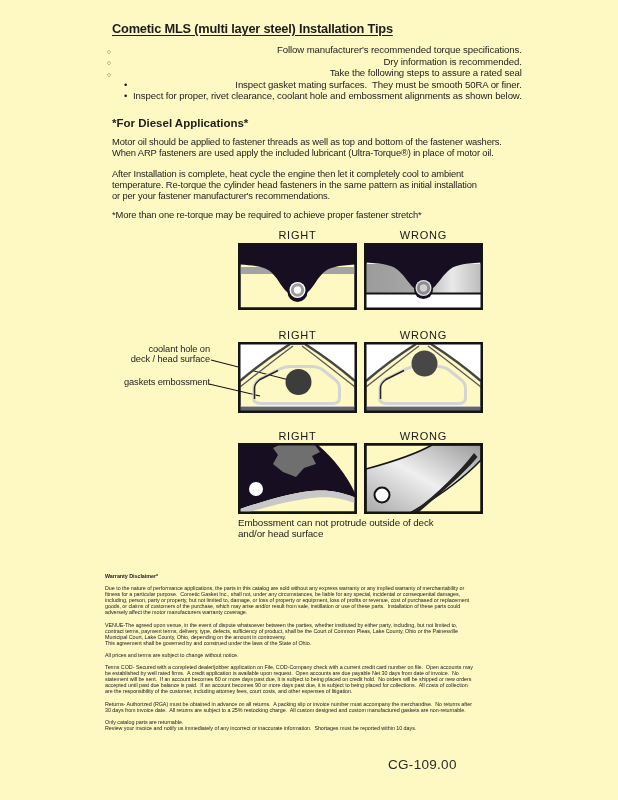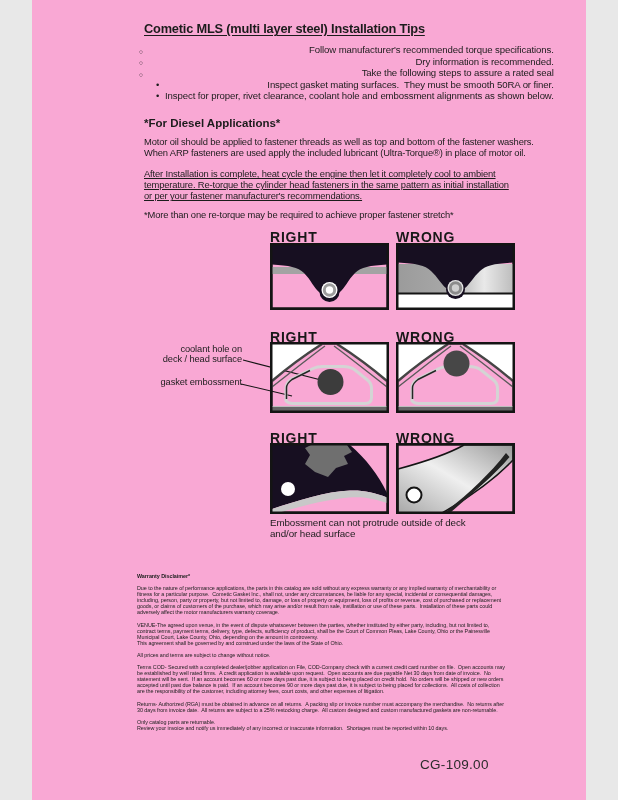--- a/index.html
+++ b/index.html
@@ -1,40 +1,40 @@
 <!DOCTYPE html>
 <html style="--diagram-dark: #170f21; --panel-gray: #7e7e7e; --deck-gray: #a3a3a3; --hole-gray: #3c3c3c; --emboss-light: #d4d4d4; --ink: #1c1c1c;"><head>
 <meta charset="utf-8">
 <style>
   html,body { margin:0; padding:0; background:#e8e8e8; }
   .page {
-    position:relative; width:554px; height:800px; margin:0 auto;
-    background:#f9a8d4; overflow:hidden;
+    position:relative; width:618px; height:800px; margin:0 auto;
+    background:#fef9c3; overflow:hidden;
     font-family:"Liberation Sans", sans-serif; color:#1c1c1c;
   }
   .title {
     position:absolute; left:112px; top:21px;
     font-size:12.8px; font-weight:bold; letter-spacing:-0.2px;
     text-decoration:underline; text-underline-offset:2px;
   }
   .tips { position:absolute; left:107px; top:44px; margin:0; padding:0; list-style:none;
           font-size:9.6px; line-height:11.5px; letter-spacing:-0.1px; }
   .tips li { position:relative; padding-left:9px; white-space:pre;text-align:right; }
   .tips li::before { content:"○"; position:absolute; left:0; top:1.5px; font-size:6.5px; }
   .tips li.sub { margin-left:17px; }
   .tips li.sub::before { content:"•"; font-size:9.5px; top:0; }
   .h2 { position:absolute; left:112px; top:117px; font-size:11.5px; font-weight:bold; }
   .body-para { position:absolute; left:112px; width:430px; margin:0;
                font-size:9.4px; line-height:11.2px; letter-spacing:-0.15px; white-space:pre-wrap; }
   #para-oil  { top:136px; }
-  #para-heat { top:168px;text-decoration:underline; }
+  #para-heat { top:168px; }
   #note      { top:209px; }
 
-  .fig-label { position:absolute; width:119px; 
-               font-size:14px; font-weight:700; letter-spacing:0.8px; color:#181818; }
+  .fig-label { position:absolute; width:119px; text-align:center;
+               font-size:11px; font-weight:400; letter-spacing:0.8px; color:#181818; }
   .panel { position:absolute; width:119px; }
   .panel svg { display:block; }
   .col-left  { left:238px; }
   .col-right { left:364px; }
   .row1-lab { top:229px; } .row1-img { top:243px; }
   .row2-lab { top:329px; } .row2-img { top:342px; }
   .row3-lab { top:430px; } .row3-img { top:443px; }
   .fig-caption { position:absolute; left:238px; font-size:9.8px; line-height:11.3px;
                  letter-spacing:-0.1px; white-space:pre-wrap; }
   #cap1 { top:313px; } #cap2 { top:416px; } #cap3 { top:517px; }
@@ -112,21 +112,21 @@
       <circle cx="59.5" cy="45" r="5.2" fill="#cfcfcf" stroke="#8b8b8b" stroke-width="3"></circle>
       <rect x="1.25" y="1.25" width="116.5" height="64.5" class="stroke-frame"></rect>
     </svg>
   </div>
 
   <div class="fig-label row2-lab col-left">RIGHT</div>
   <div class="fig-label row2-lab col-right">WRONG</div>
 
   <div class="side-label" id="lbl-coolant">coolant hole on
 deck / head surface</div>
-  <div class="side-label" id="lbl-emboss">gasket embossment</div>
+  <div class="side-label" id="lbl-emboss">gaskets embossment</div>
   <svg id="leader-lines" width="105" height="50" viewBox="0 0 105 50">
     <line x1="6" y1="8" x2="88" y2="29" stroke="#141414" stroke-width="1.1"></line>
     <line x1="4" y1="32" x2="55" y2="44" stroke="#141414" stroke-width="1.1"></line>
   </svg>
 
   <div class="panel row2-img col-left">
     <svg width="119" height="71" viewBox="0 0 119 71">
       <rect x="1.25" y="1.25" width="116.5" height="68.5" fill="#7e7e7e" class="stroke-frame"></rect>
       <path fill="#ffffff" d="M2,2 L52,2 C38,11 16,27 2,39 Z"></path>
       <path fill="#ffffff" d="M67,2 L117,2 V39 C103,27 81,11 67,2 Z"></path>

